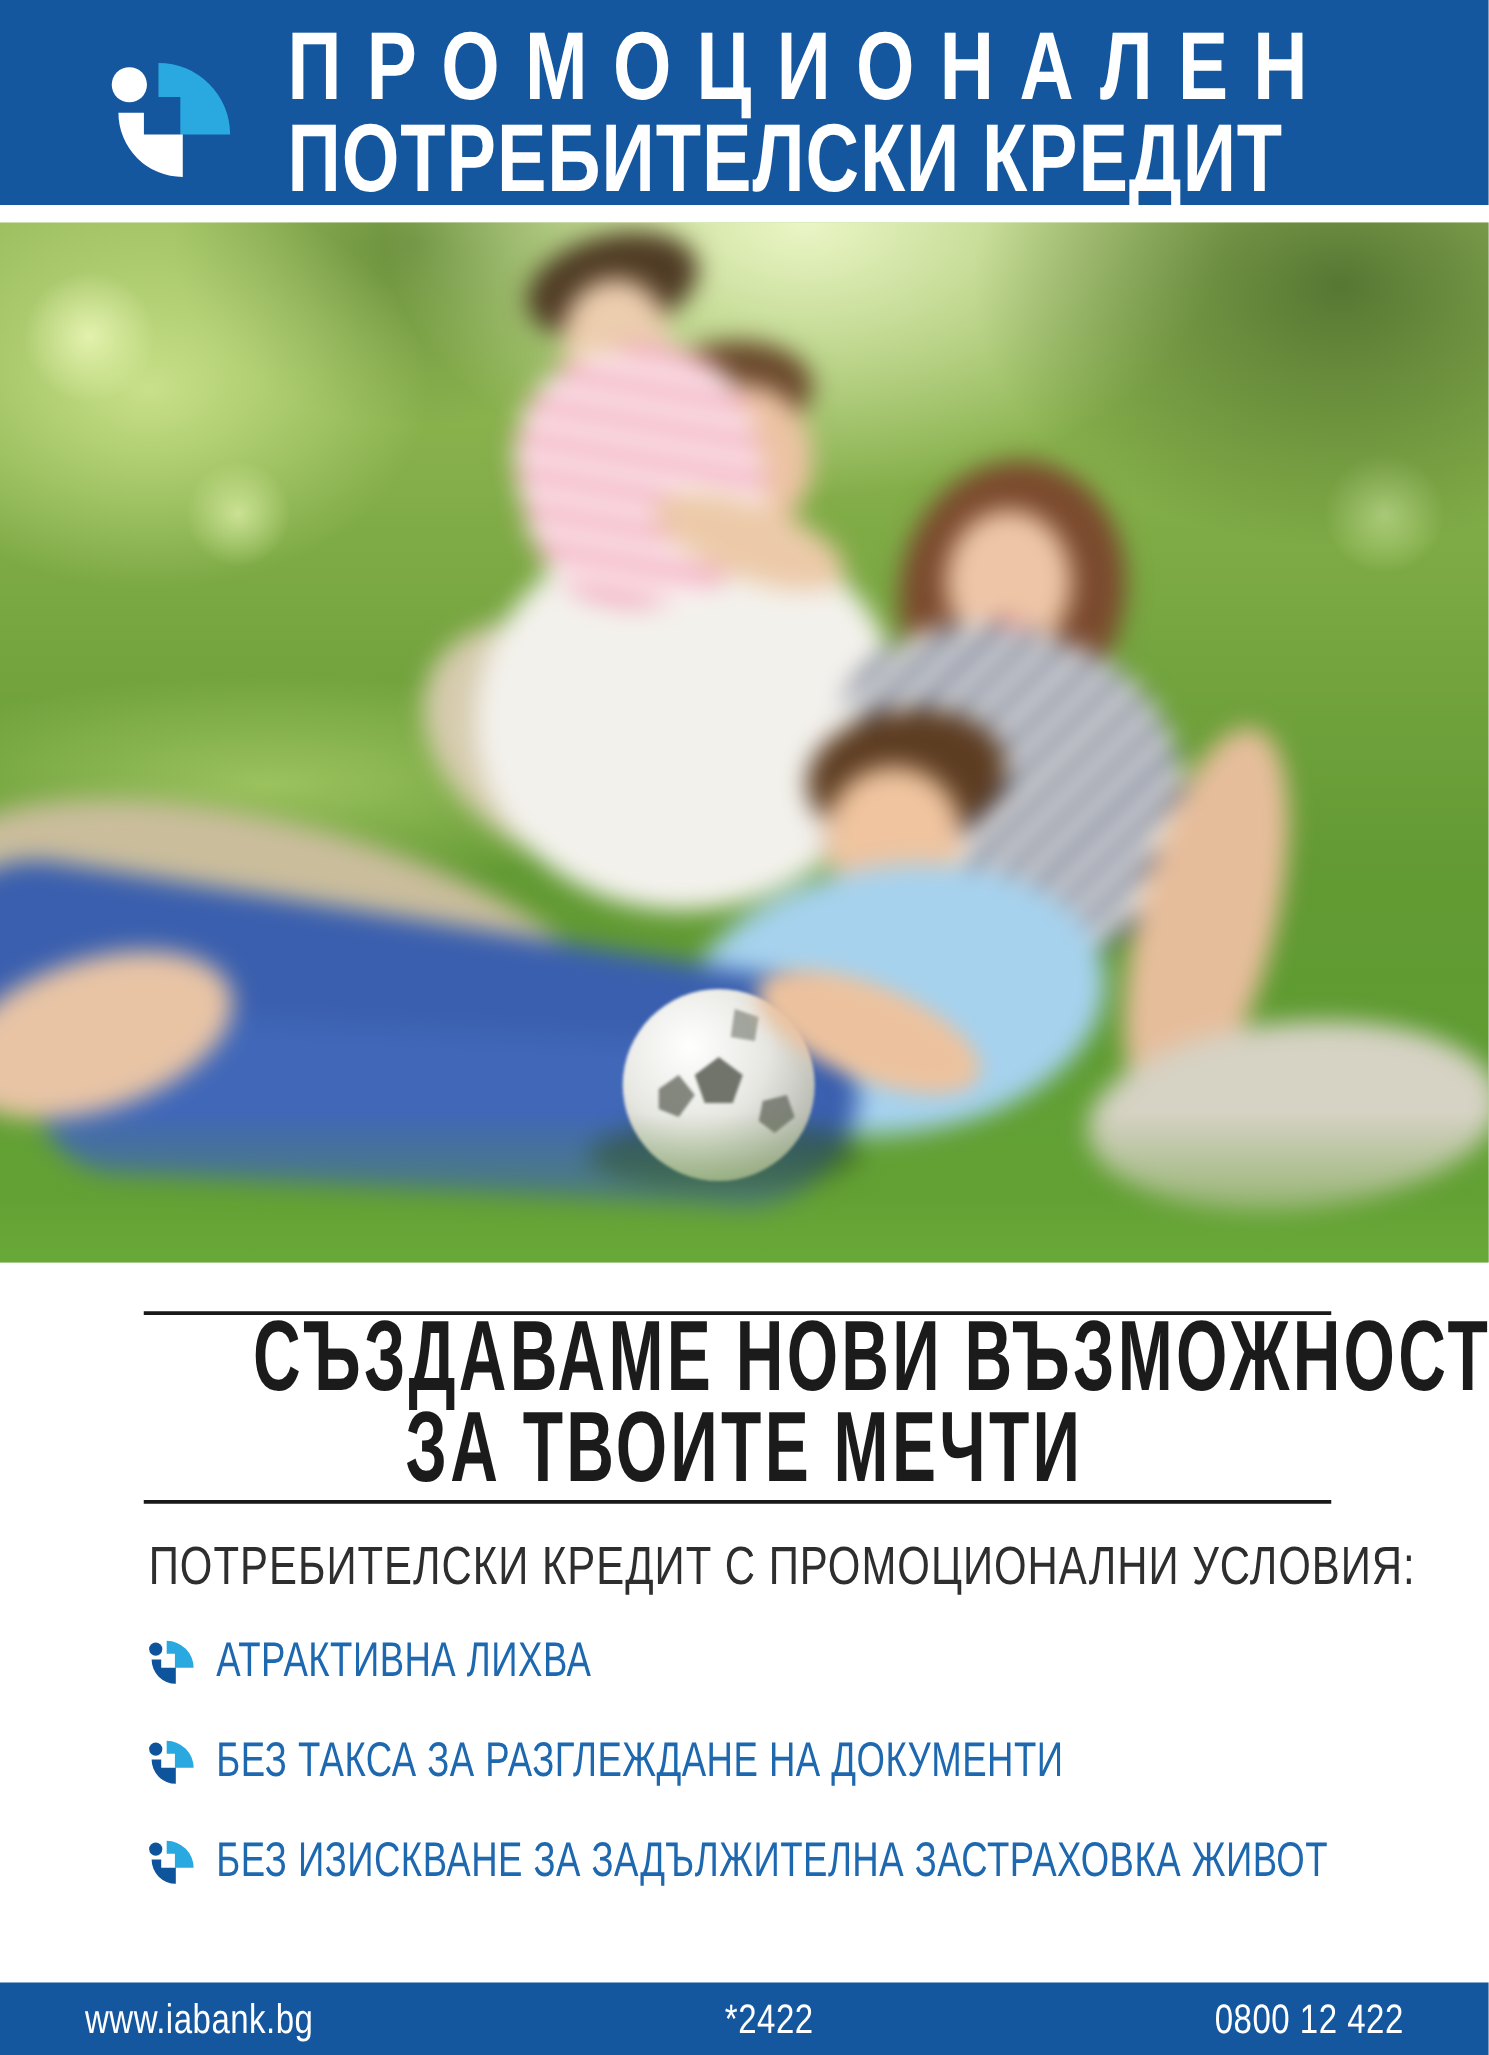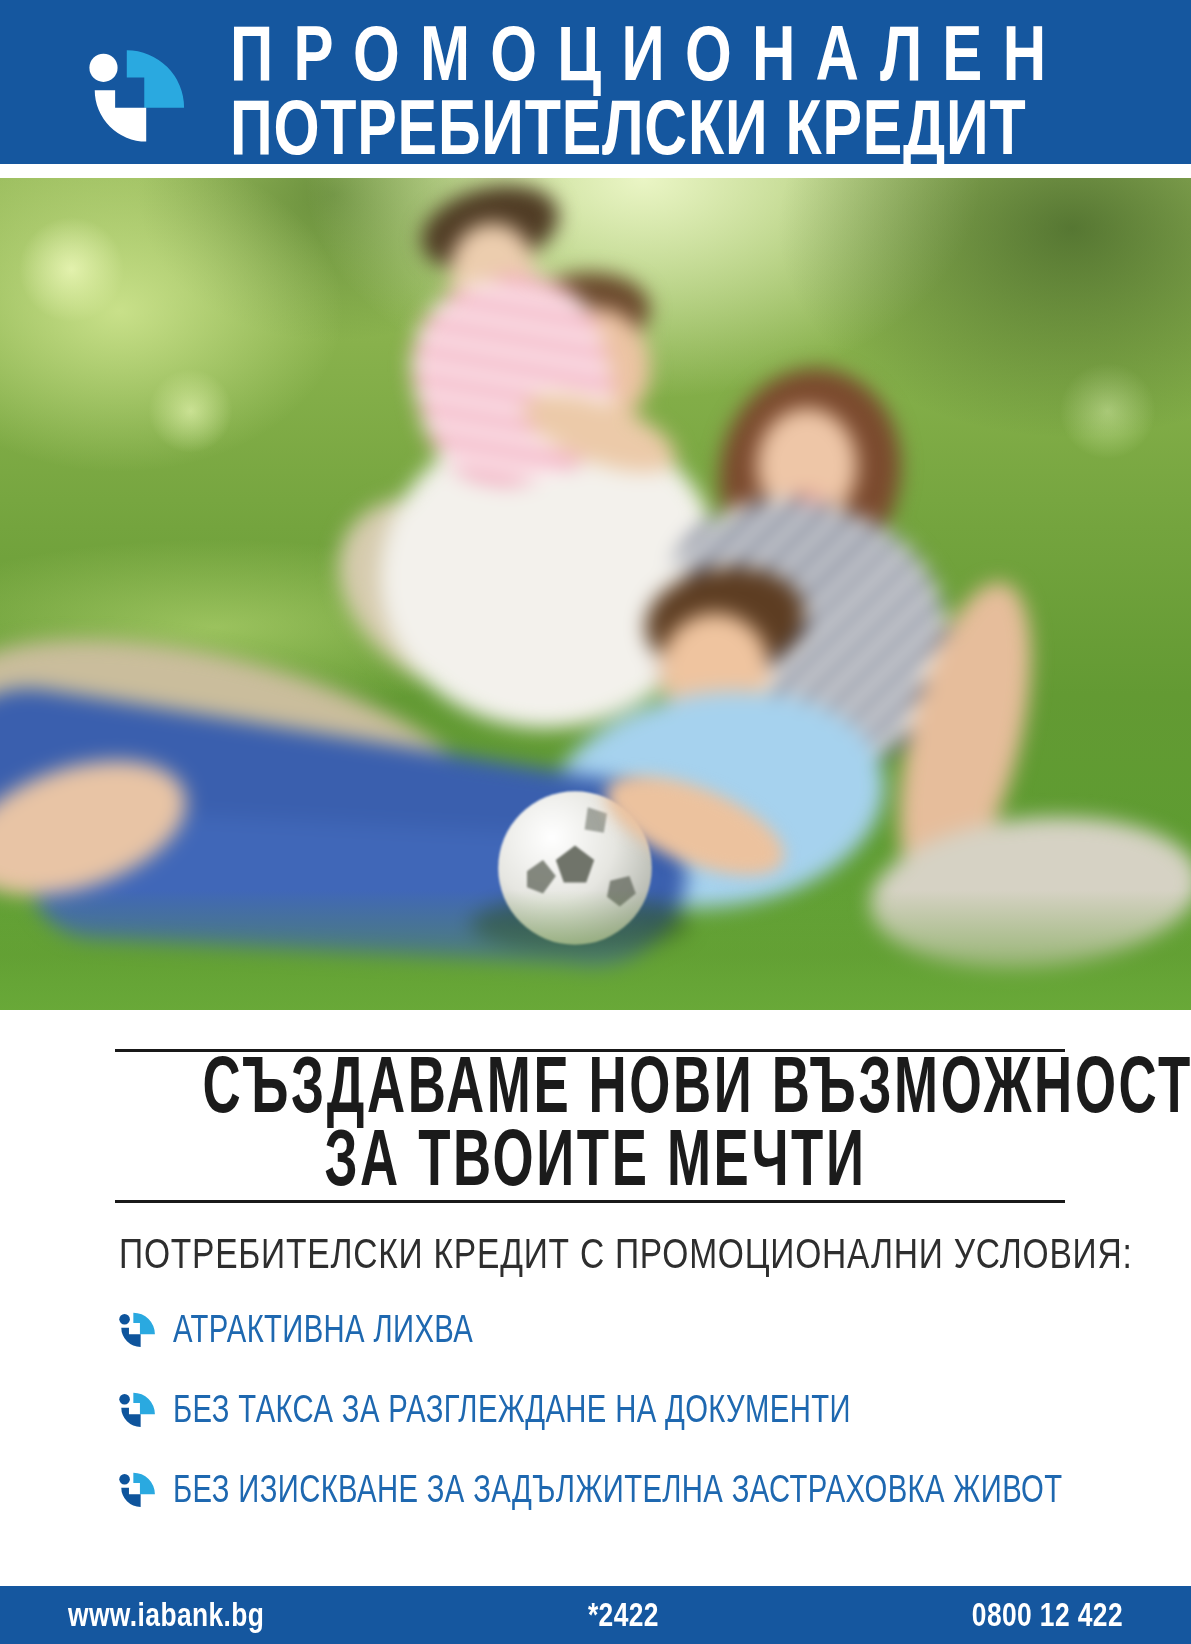--- a/index.html
+++ b/index.html
@@ -84,21 +84,21 @@
   .bullet{display:flex;align-items:center;height:44px;margin-bottom:36px;}
   .bullet-icon{width:38px;height:37px;flex:0 0 auto;--p:#0e549c;--c:var(--cyan);}
   .bullet-label{
     margin-left:17px;font-size:39px;color:var(--bullet-blue);white-space:nowrap;
     transform:scaleX(0.75);transform-origin:left center;letter-spacing:0.5px;
   }
   
   .footer{
     position:absolute;left:0;bottom:0;width:1191px;height:58px;background:var(--blue);
     display:flex;align-items:center;justify-content:space-between;padding:0 68px;
-    color:#fff;font-weight:700;gap:45px;
+    color:#fff;font-weight:400;gap:45px;
   }
   .f-item{font-size:33px;white-space:nowrap;letter-spacing:0.5px;}
   .f-left{transform:scaleX(0.8);transform-origin:left center;}
   .f-center{transform:scaleX(0.8);transform-origin:center center;}
   .f-right{transform:scaleX(0.8);transform-origin:right center;}
   .svg-defs{position:absolute;width:0;height:0;overflow:hidden;}
 </style>
 </head>
 <body>
 

